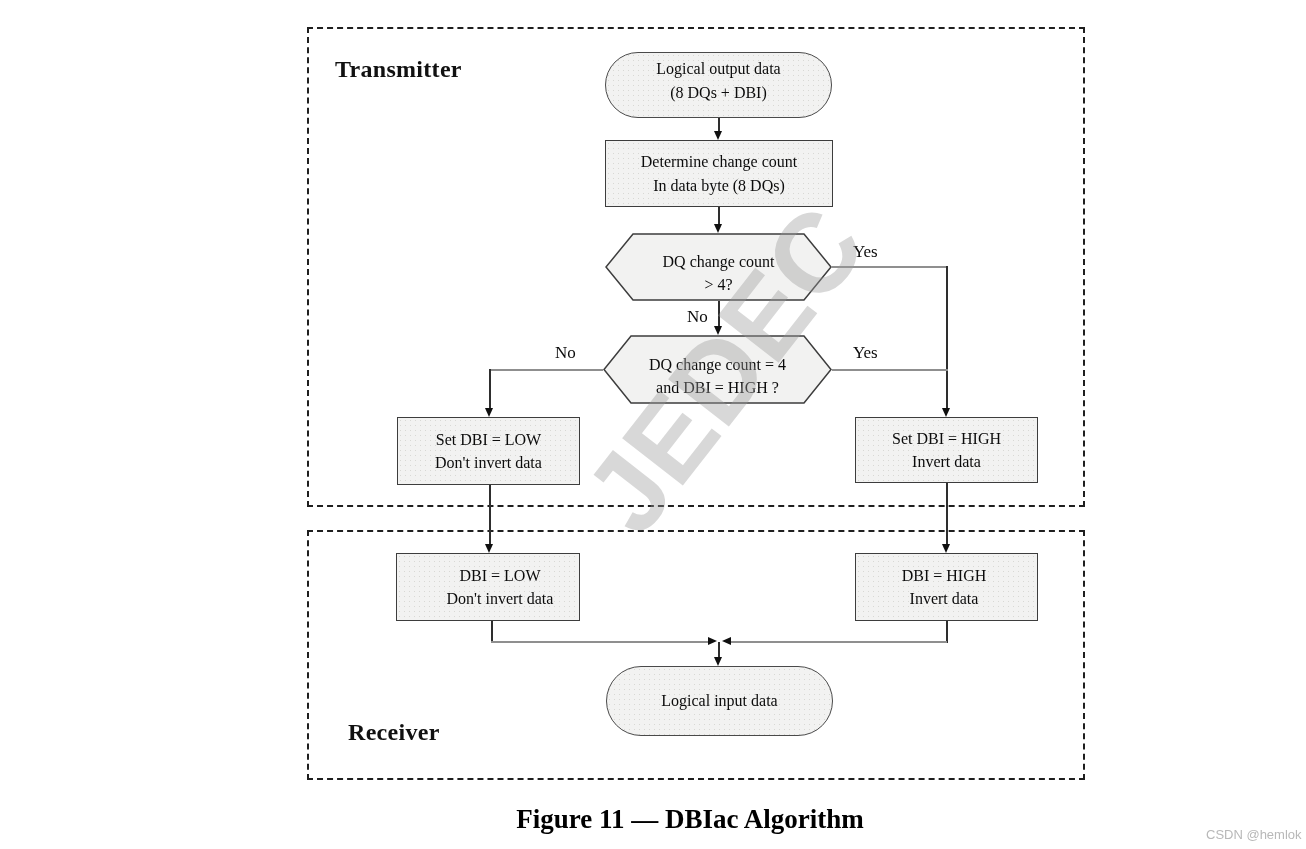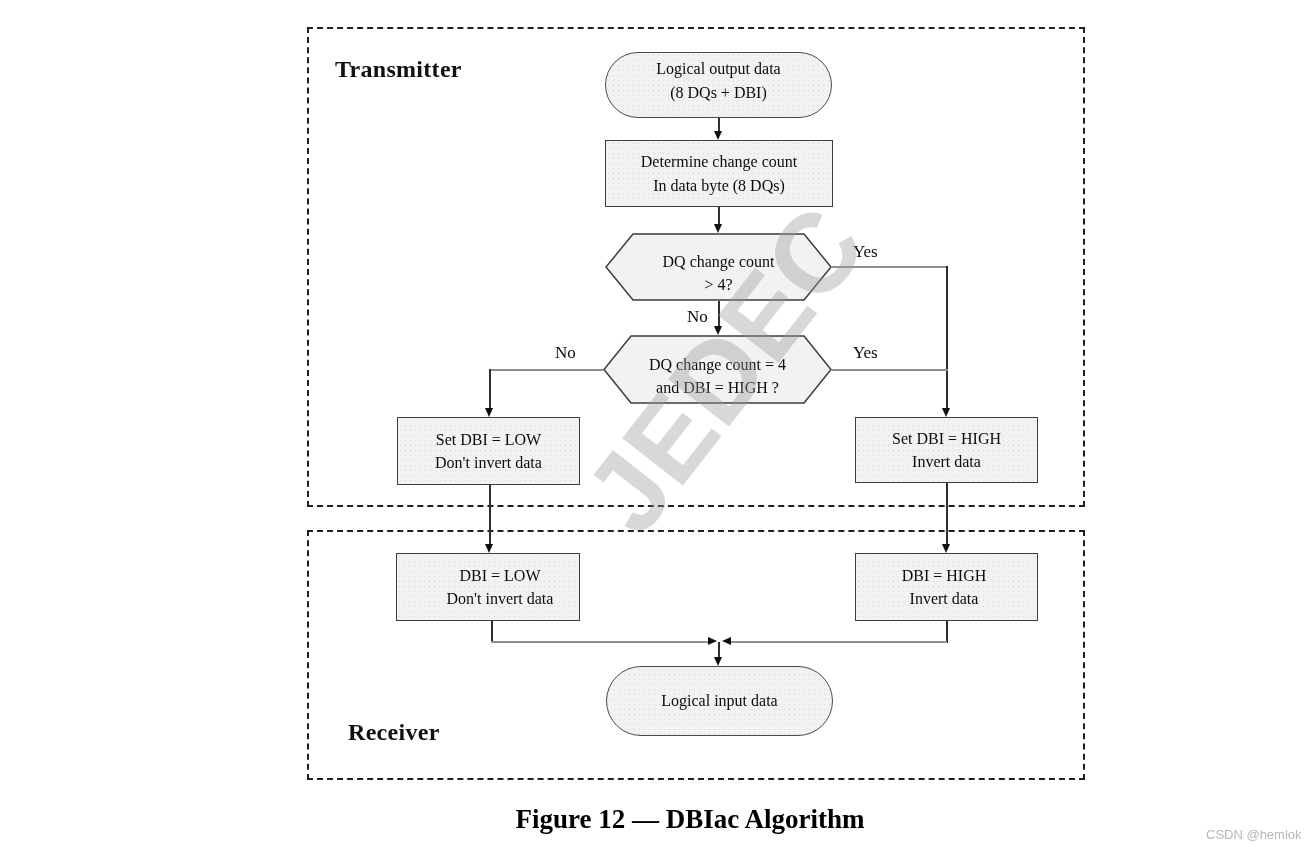--- a/index.html
+++ b/index.html
@@ -150,14 +150,14 @@
 
 <div class="abs vline" style="left:946px;top:621px;height:22px;"></div>
 <div class="abs hline" style="left:731px;top:641px;width:216px;"></div>
 <div class="abs arr arr-left" style="left:722px;top:637px;"></div>
 
 <div class="abs vline" style="left:718px;top:642px;height:16px;"></div>
 <div class="abs arr arr-down" style="left:714px;top:657px;"></div>
 
 <div class="abs watermark" style="left:525px;top:300px;">JEDEC</div>
 
-<div class="abs caption" style="left:470px;top:804px;">Figure 12 — DBIac Algorithm</div>
+<div class="abs caption" style="left:470px;top:804px;">Figure 11 — DBIac Algorithm</div>
 <div class="abs credit" style="left:1206px;top:827px;">CSDN @hemlok</div>
 
 </body></html>

